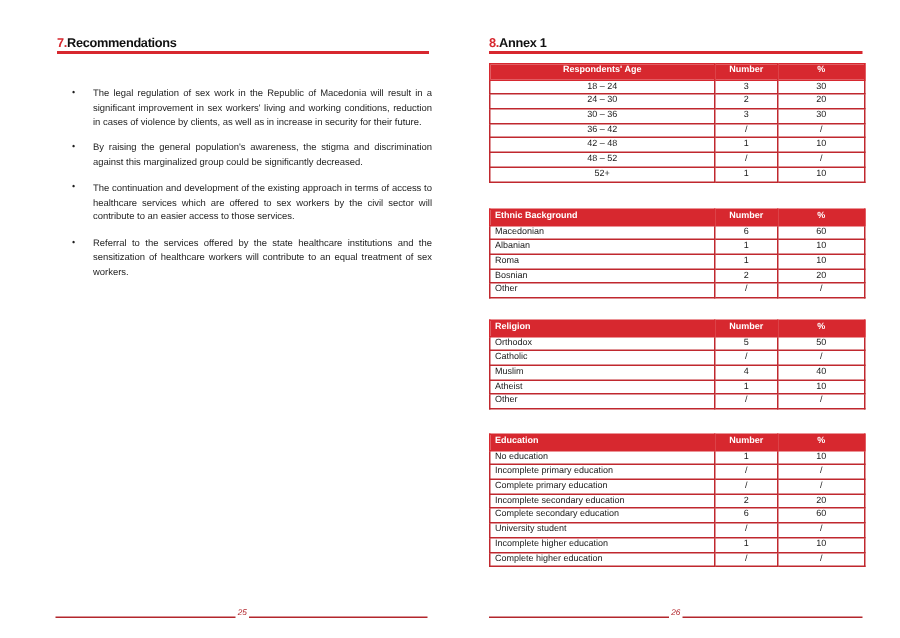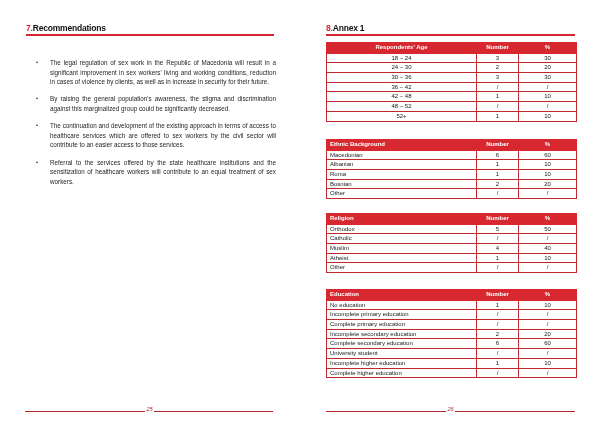--- a/index.html
+++ b/index.html
@@ -1,21 +1,21 @@
 <!DOCTYPE html>
 <html><head>
 <meta charset="utf-8">
 <style>
   html, body { margin:0; padding:0; }
   body {
     width:600px; height:425px; background:#ffffff; position:relative; overflow:hidden;
     font-family:"Liberation Sans", sans-serif; color:#1a1a1a;
   }
   .page { position:absolute; top:0; height:425px; }
-  .page-left { left:0; width:300px; }
+  .page-left { left:12px; width:300px; }
   .page-right { left:300px; width:300px; }
 
   .section-title {
     position:absolute; font-size:8.5px; font-weight:bold; letter-spacing:-0.2px; color:#111;
   }
   .section-title .num { color:#d7282f; }
   .title-rule { position:absolute; height:1.5px; background:#d7282f; }
 
   .bullets { position:absolute; left:36px; top:58px; width:240px; margin:0; padding:0; list-style:none; }
   .bullets li {

